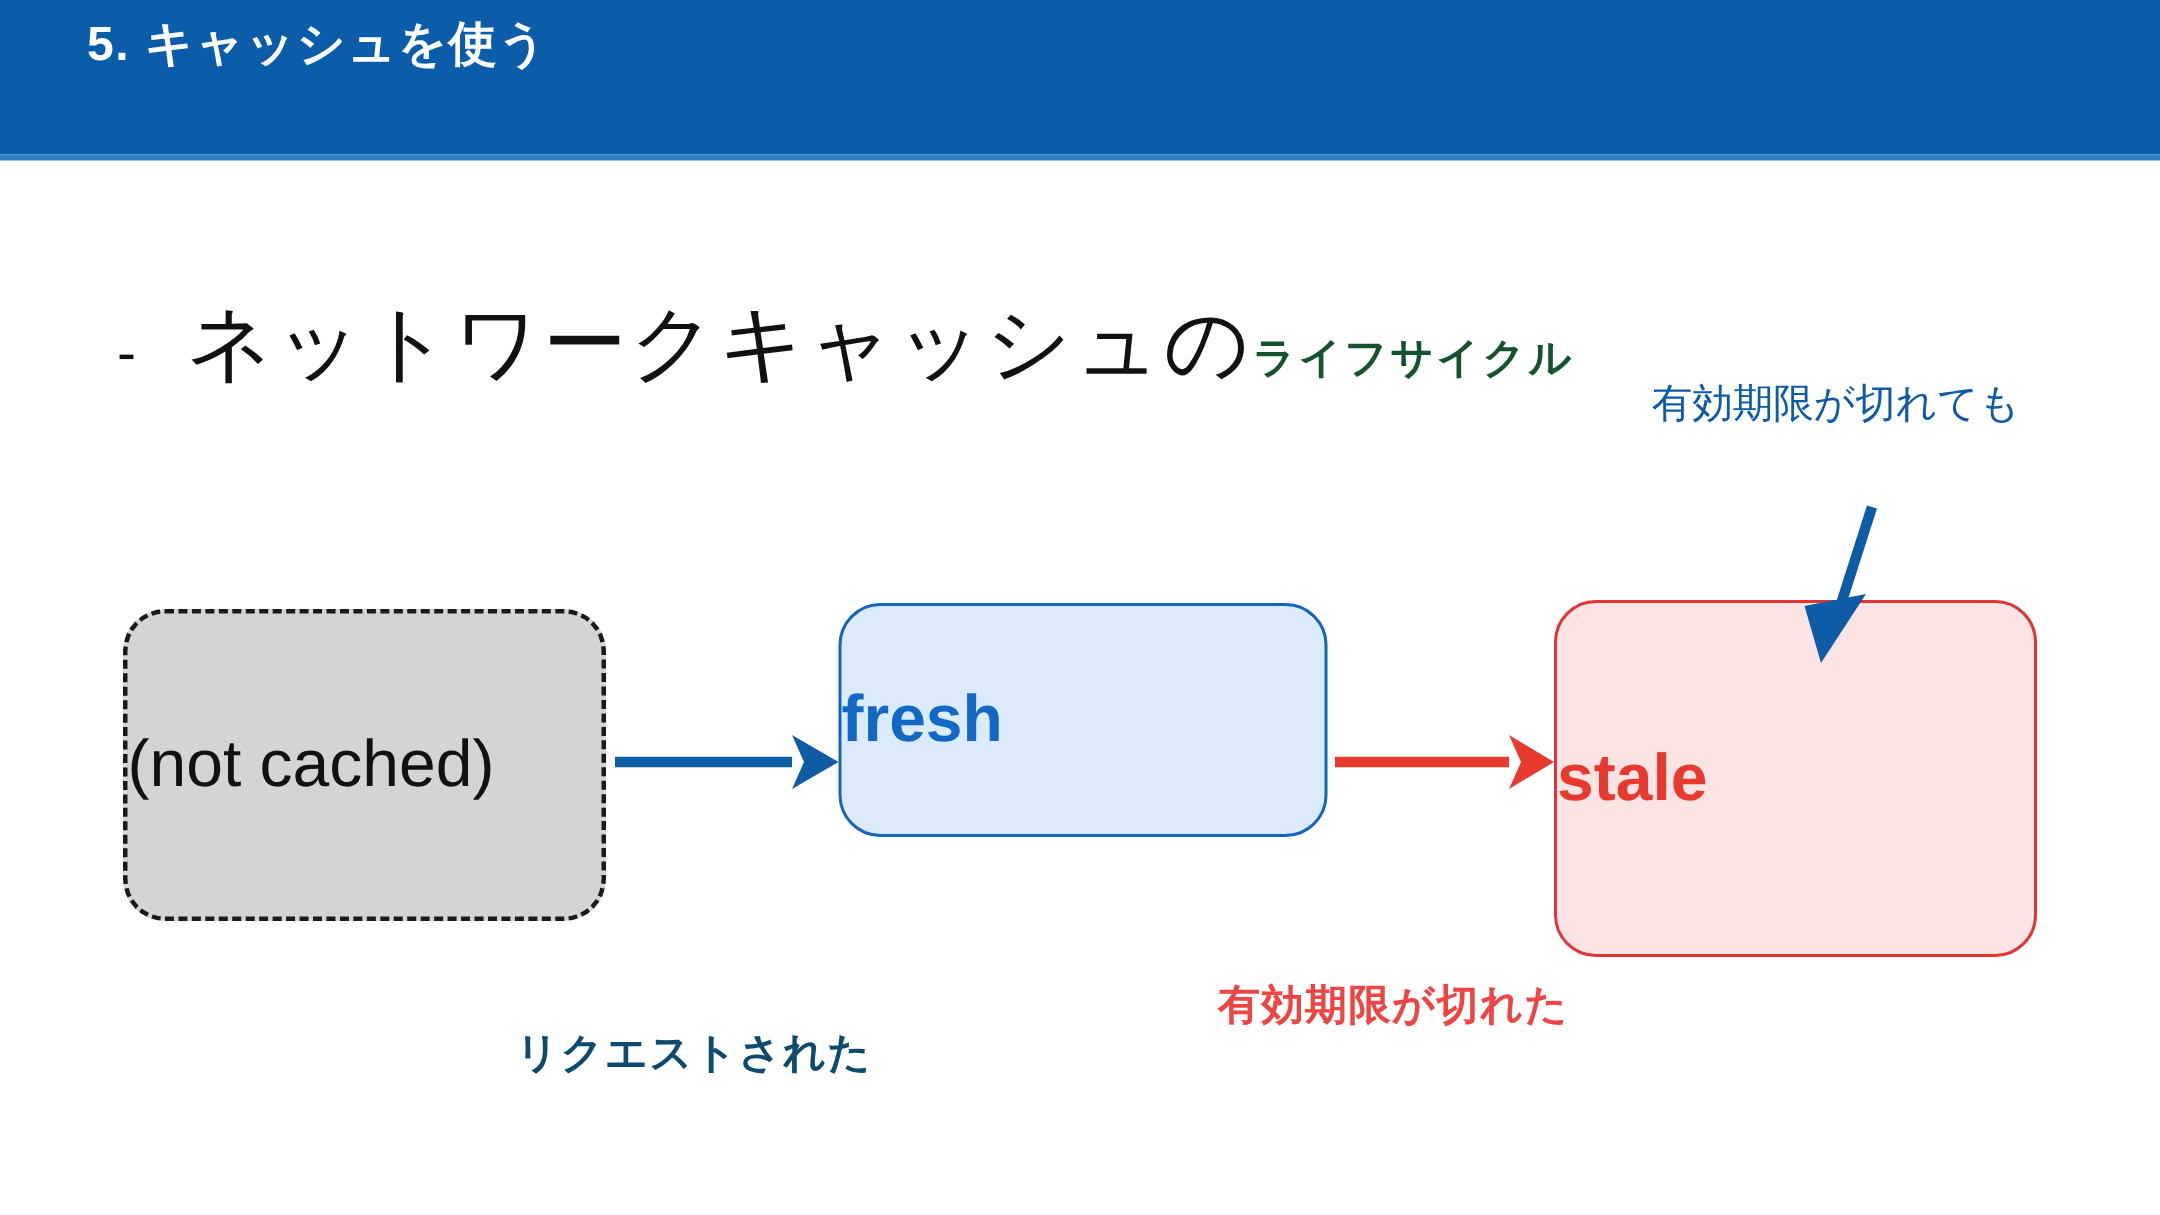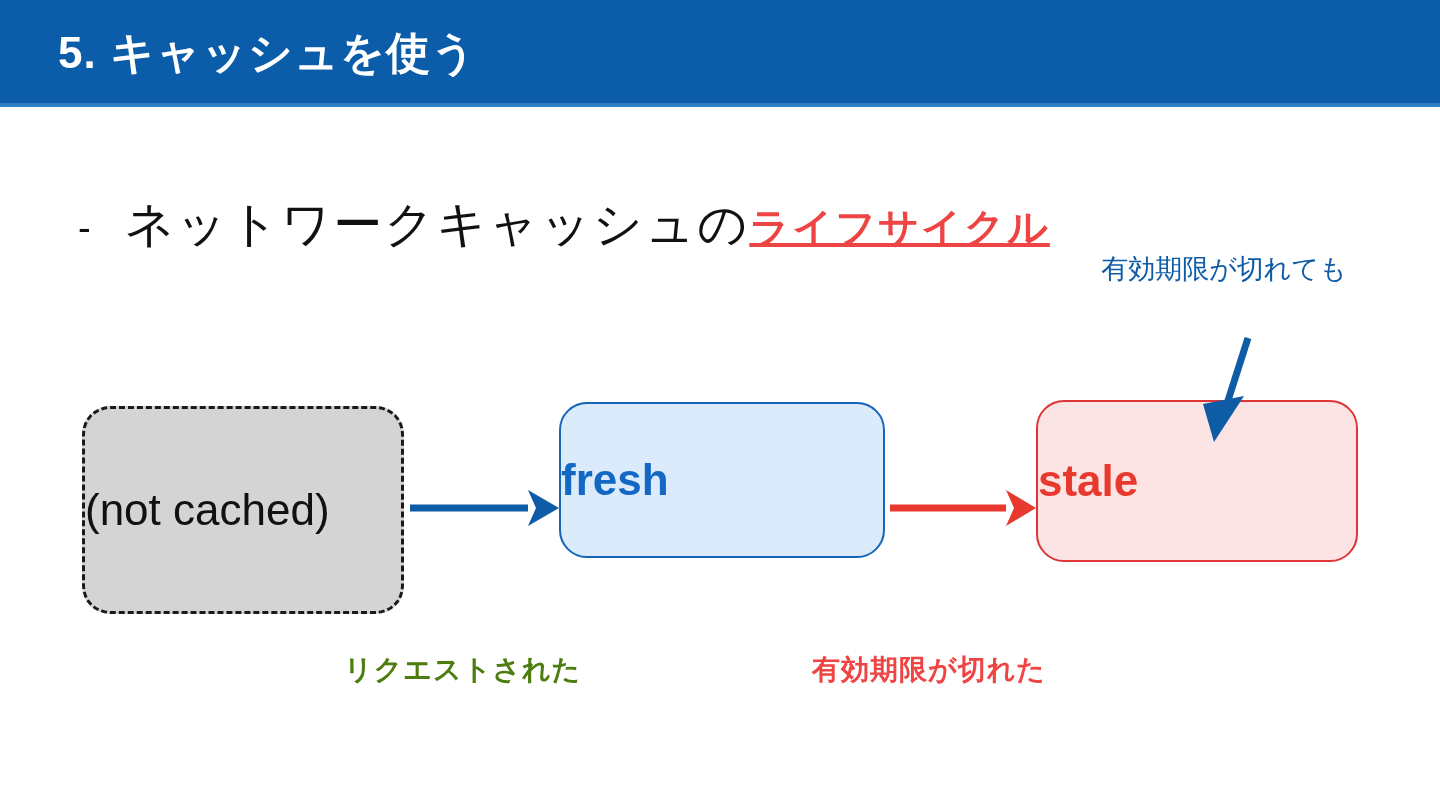--- a/index.html
+++ b/index.html
@@ -29,22 +29,22 @@
     position: absolute;
     left: 0;
     top: 103px;
     width: 1440px;
     height: 4px;
     background: #2E7FC4;
   }
   #slide-title {
     position: absolute;
     left: 58px;
-    top: 24px;
-    font-size: 44px;
+    top: 8px;
+    font-size: 32px;
     font-weight: bold;
     color: #ffffff;
     letter-spacing: 1px;
     white-space: nowrap;
   }
 
   
   #bullet-row {
     position: absolute;
     left: 78px;
@@ -53,30 +53,29 @@
     align-items: baseline;
     white-space: nowrap;
   }
   #bullet-dash {
     font-size: 38px;
     color: #111111;
     line-height: 1;
     margin-right: 34px;
   }
   #bullet-text-main {
-    font-size: 49px;
+    font-size: 56px;
     color: #111111;
     letter-spacing: 2px;
   }
   #bullet-text-accent {
-    font-size: 40px;
-    font-weight: bold;
-    color: #ef4444;
+    font-size: 28px;
+    font-weight: bold;
+    color: #14532d;
     letter-spacing: 2px;
-    text-decoration: underline;
   }
 
   
   #callout {
     position: absolute;
     left: 1028px;
     top: 250px;
     width: 392px;
     text-align: center;
     font-size: 27px;
@@ -123,21 +122,21 @@
   #box-fresh .state-label {
     font-size: 44px;
     font-weight: bold;
     color: #1268C3;
   }
 
   #box-stale {
     left: 1036px;
     top: 400px;
     width: 322px;
-    height: 162px;
+    height: 238px;
     background: #FCE4E4;
     border: 2.5px solid #E03535;
   }
   #box-stale .state-label {
     font-size: 44px;
     font-weight: bold;
     color: #E8392F;
   }
 
   
@@ -154,22 +153,22 @@
   .transition-label {
     position: absolute;
     font-size: 28px;
     font-weight: bold;
     letter-spacing: 1px;
     white-space: nowrap;
     line-height: 1;
   }
   #label-requested {
     left: 344px;
-    top: 656px;
-    color: #4d7c0f;
+    top: 688px;
+    color: #0c4a6e;
   }
   #label-expired {
     left: 812px;
     top: 656px;
     color: #ef4444;
   }
 </style>
 </head>
 <body>
 

